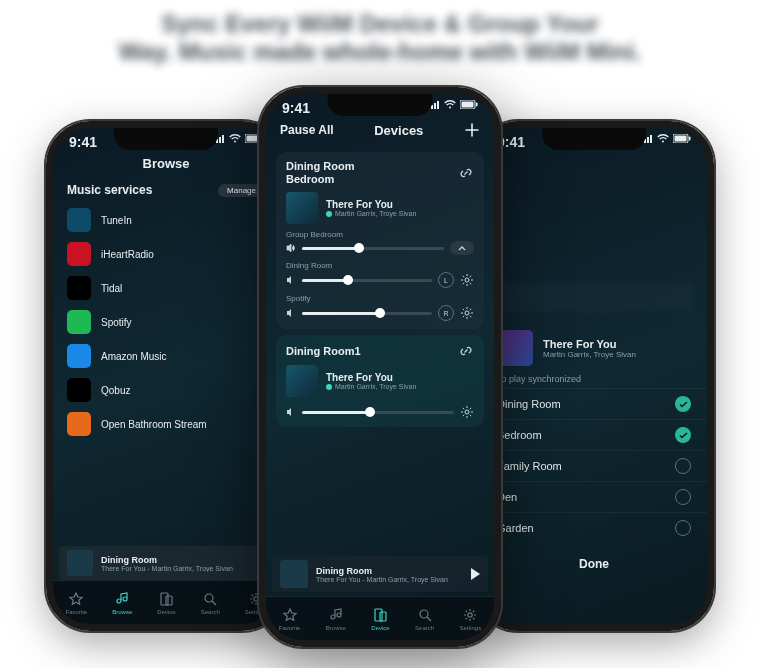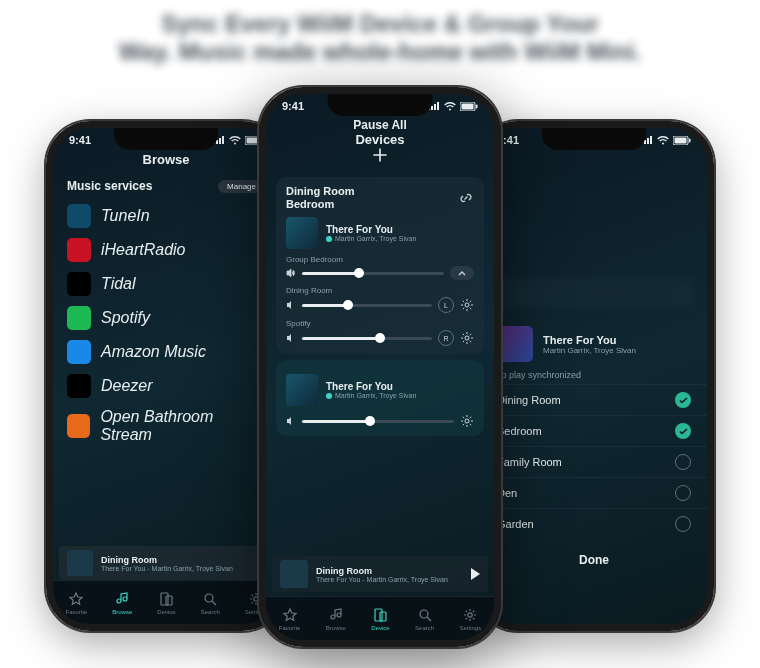--- a/index.html
+++ b/index.html
@@ -9,33 +9,33 @@
 
 .phones { position: relative; width: 760px; height: 590px; }
 
 .phone { position: absolute; border-radius: 44px; background: linear-gradient(160deg, #0b1a24 0%, #0f2832 50%, #0a1a20 100%); border: 7px solid #1a1a1a; box-shadow: 0 0 0 2px #3a3a3a, 0 12px 40px rgba(0,0,0,0.35); overflow: hidden; color: #e8eef0; }
 .phone::before { content:""; position:absolute; top:0; left:50%; transform:translateX(-50%); width:46%; height:22px; background:#0a0a0a; border-radius:0 0 16px 16px; z-index:50; }
 
 .phone-left  { left: 46px;  top: 50px; width: 240px; height: 510px; z-index: 1; }
 .phone-right { right: 46px; top: 50px; width: 240px; height: 510px; z-index: 1; }
 .phone-center{ left: 259px; top: 16px; width: 242px; height: 560px; z-index: 2; box-shadow: 0 0 0 2px #3a3a3a, 0 18px 60px rgba(0,0,0,0.55); }
 
-.status { display:flex; justify-content:space-between; align-items:center; font-size:11px; font-weight:600; padding: 6px 16px 2px; }
+.status { display:flex; justify-content:space-between; align-items:flex-start; font-size:14px; font-weight:600; padding: 6px 16px 2px; }
 .status .right { display:flex; gap:4px; align-items:center; }
 
-.topbar { display:flex; justify-content:space-between; align-items:center; padding: 4px 14px 8px; font-size:12px; font-weight:600;flex-direction:column; }
+.topbar { display:flex; justify-content:space-between; align-items:center; padding: 4px 14px 8px; font-size:12px; font-weight:600; }
 .topbar .title { font-size:13px; }
 
 .section-head { display:flex; justify-content:space-between; align-items:center; padding: 4px 14px 6px; }
 .section-head .label { font-size:12px; font-weight:600; }
 .manage-pill { background:#2b3640; border-radius:12px; padding:2px 9px; font-size:8px; }
 
 .svc-row { display:flex; align-items:center; gap:10px; padding:5px 14px; }
 .svc-icon { width:24px; height:24px; border-radius:5px; display:flex; align-items:center; justify-content:center; font-size:10px; font-weight:700; }
-.svc-name { font-size:16px;font-style:italic; }
+.svc-name { font-size:10px; }
 
 .nowbar { position:absolute; bottom:44px; left:6px; right:6px; height:34px; background:rgba(30,42,50,0.85); border-radius:4px; display:flex; align-items:center; gap:8px; padding:0 8px; }
 .nowbar .art { width:26px; height:26px; background:#1a3a4a; border-radius:3px; }
 .nowbar .meta { flex:1; min-width:0; }
 .nowbar .room { font-size:9px; font-weight:600; }
 .nowbar .trk { font-size:7px; color:#88a0ab; white-space:nowrap; overflow:hidden; }
 .playbtn { width:0; height:0; border-left:9px solid #e8eef0; border-top:6px solid transparent; border-bottom:6px solid transparent; }
 
 .tabs { position:absolute; bottom:0; left:0; right:0; height:44px; display:flex; justify-content:space-around; align-items:center; background:rgba(8,16,22,0.92); border-top:1px solid #1a2630; }
 .tab { display:flex; flex-direction:column; align-items:center; gap:2px; color:#6a7a84; font-size:6px; }
@@ -138,21 +138,21 @@
         <div class="svc-row">
           <div class="svc-icon" style="background: rgb(29, 185, 84); color: rgb(255, 255, 255);"></div>
           <div class="svc-name">Spotify</div>
         </div>
         <div class="svc-row">
           <div class="svc-icon" style="background: rgb(26, 136, 230); color: rgb(255, 255, 255);"></div>
           <div class="svc-name">Amazon Music</div>
         </div>
         <div class="svc-row">
           <div class="svc-icon" style="background: rgb(0, 0, 0); color: rgb(255, 255, 255);"></div>
-          <div class="svc-name">Deezer</div>
+          <div class="svc-name">Qobuz</div>
         </div>
         <div class="svc-row">
           <div class="svc-icon" style="background: rgb(230, 106, 26); color: rgb(255, 255, 255);"></div>
           <div class="svc-name">Open Bathroom Stream</div>
         </div>
       </div>
 
   <div class="nowbar">
     <div class="art"></div>
     <div class="meta">
@@ -312,20 +312,28 @@
       <span class="gear">
             <svg width="14" height="14" viewBox="0 0 14 14">
               <circle cx="7" cy="7" r="2" fill="none" stroke="#c8d4da"></circle>
               <path fill="none" stroke="#c8d4da" d="M7 1v2M7 11v2M1 7h2M11 7h2M2.8 2.8l1.4 1.4M9.8 9.8l1.4 1.4M11.2 2.8l-1.4 1.4M4.2 9.8l-1.4 1.4"></path>
             </svg>
           </span>
     </div>
   </div>
 
   <div class="card alt">
+    <div class="card-top">
+      <span>Dining Room1</span>
+      <span class="linkic">
+            <svg width="16" height="16" viewBox="0 0 16 16">
+              <path fill="none" stroke="#c8d4da" stroke-width="1.3" d="M6.5 9.5l3-3M7 11a2.5 2.5 0 01-3.5-3.5l1.5-1.5M9 5a2.5 2.5 0 013.5 3.5L11 10"></path>
+            </svg>
+          </span>
+    </div>
     <div class="track-row">
       <div class="track-art"></div>
       <div class="track-meta">
         <div class="ttl">There For You</div>
         <div class="sub">
               <span class="dot"></span>
               <span>Martin Garrix, Troye Sivan</span>
             </div>
       </div>
     </div>

